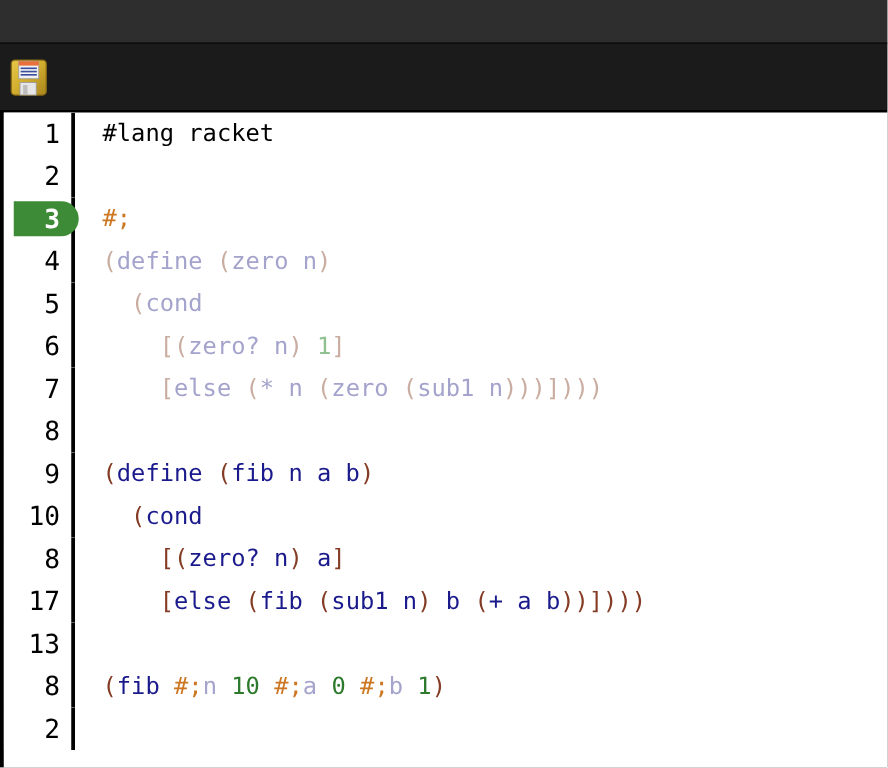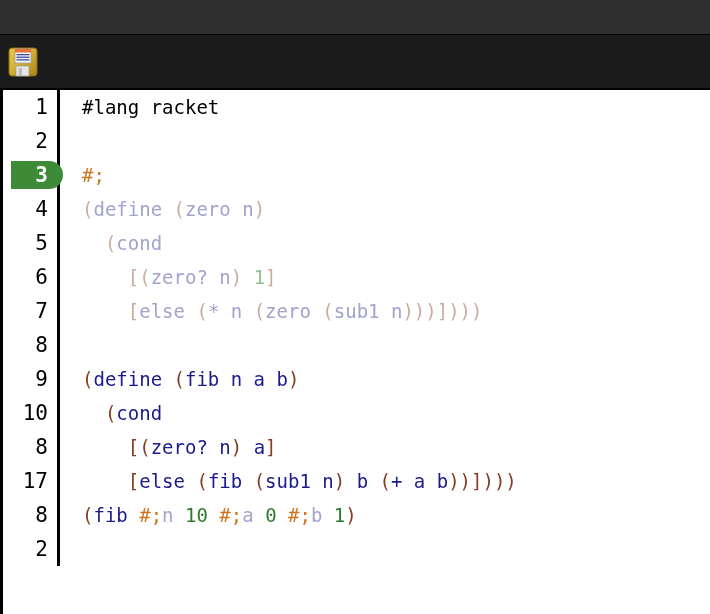--- a/index.html
+++ b/index.html
@@ -229,20 +229,26 @@
           <div class="code"><span class="t-plain">    </span><span class="t-paren">[(</span><span class="t-ident">zero? n</span><span class="t-paren">) </span><span class="t-ident">a</span><span class="t-paren">]</span></div>
         </div>
         <div class="row">
           <div class="gutter">
             <span class="num">17</span>
           </div>
           <div class="code"><span class="t-plain">    </span><span class="t-paren">[</span><span class="t-ident">else </span><span class="t-paren">(</span><span class="t-ident">fib </span><span class="t-paren">(</span><span class="t-ident">sub1 n</span><span class="t-paren">) </span><span class="t-ident">b </span><span class="t-paren">(</span><span class="t-ident">+ a b</span><span class="t-paren">))])))</span></div>
         </div>
         <div class="row">
           <div class="gutter">
+            <span class="num">13</span>
+          </div>
+          <div class="code"></div>
+        </div>
+        <div class="row">
+          <div class="gutter">
             <span class="num">8</span>
           </div>
           <div class="code"><span class="t-paren">(</span><span class="t-ident">fib </span><span class="t-hash">#;</span><span class="t-ident-f">n</span><span class="t-plain"> </span><span class="t-num">10</span><span class="t-plain"> </span><span class="t-hash">#;</span><span class="t-ident-f">a</span><span class="t-plain"> </span><span class="t-num">0</span><span class="t-plain"> </span><span class="t-hash">#;</span><span class="t-ident-f">b</span><span class="t-plain"> </span><span class="t-num">1</span><span class="t-paren">)</span></div>
         </div>
         <div class="row">
           <div class="gutter">
             <span class="num">2</span>
           </div>
           <div class="code"></div>
         </div>

